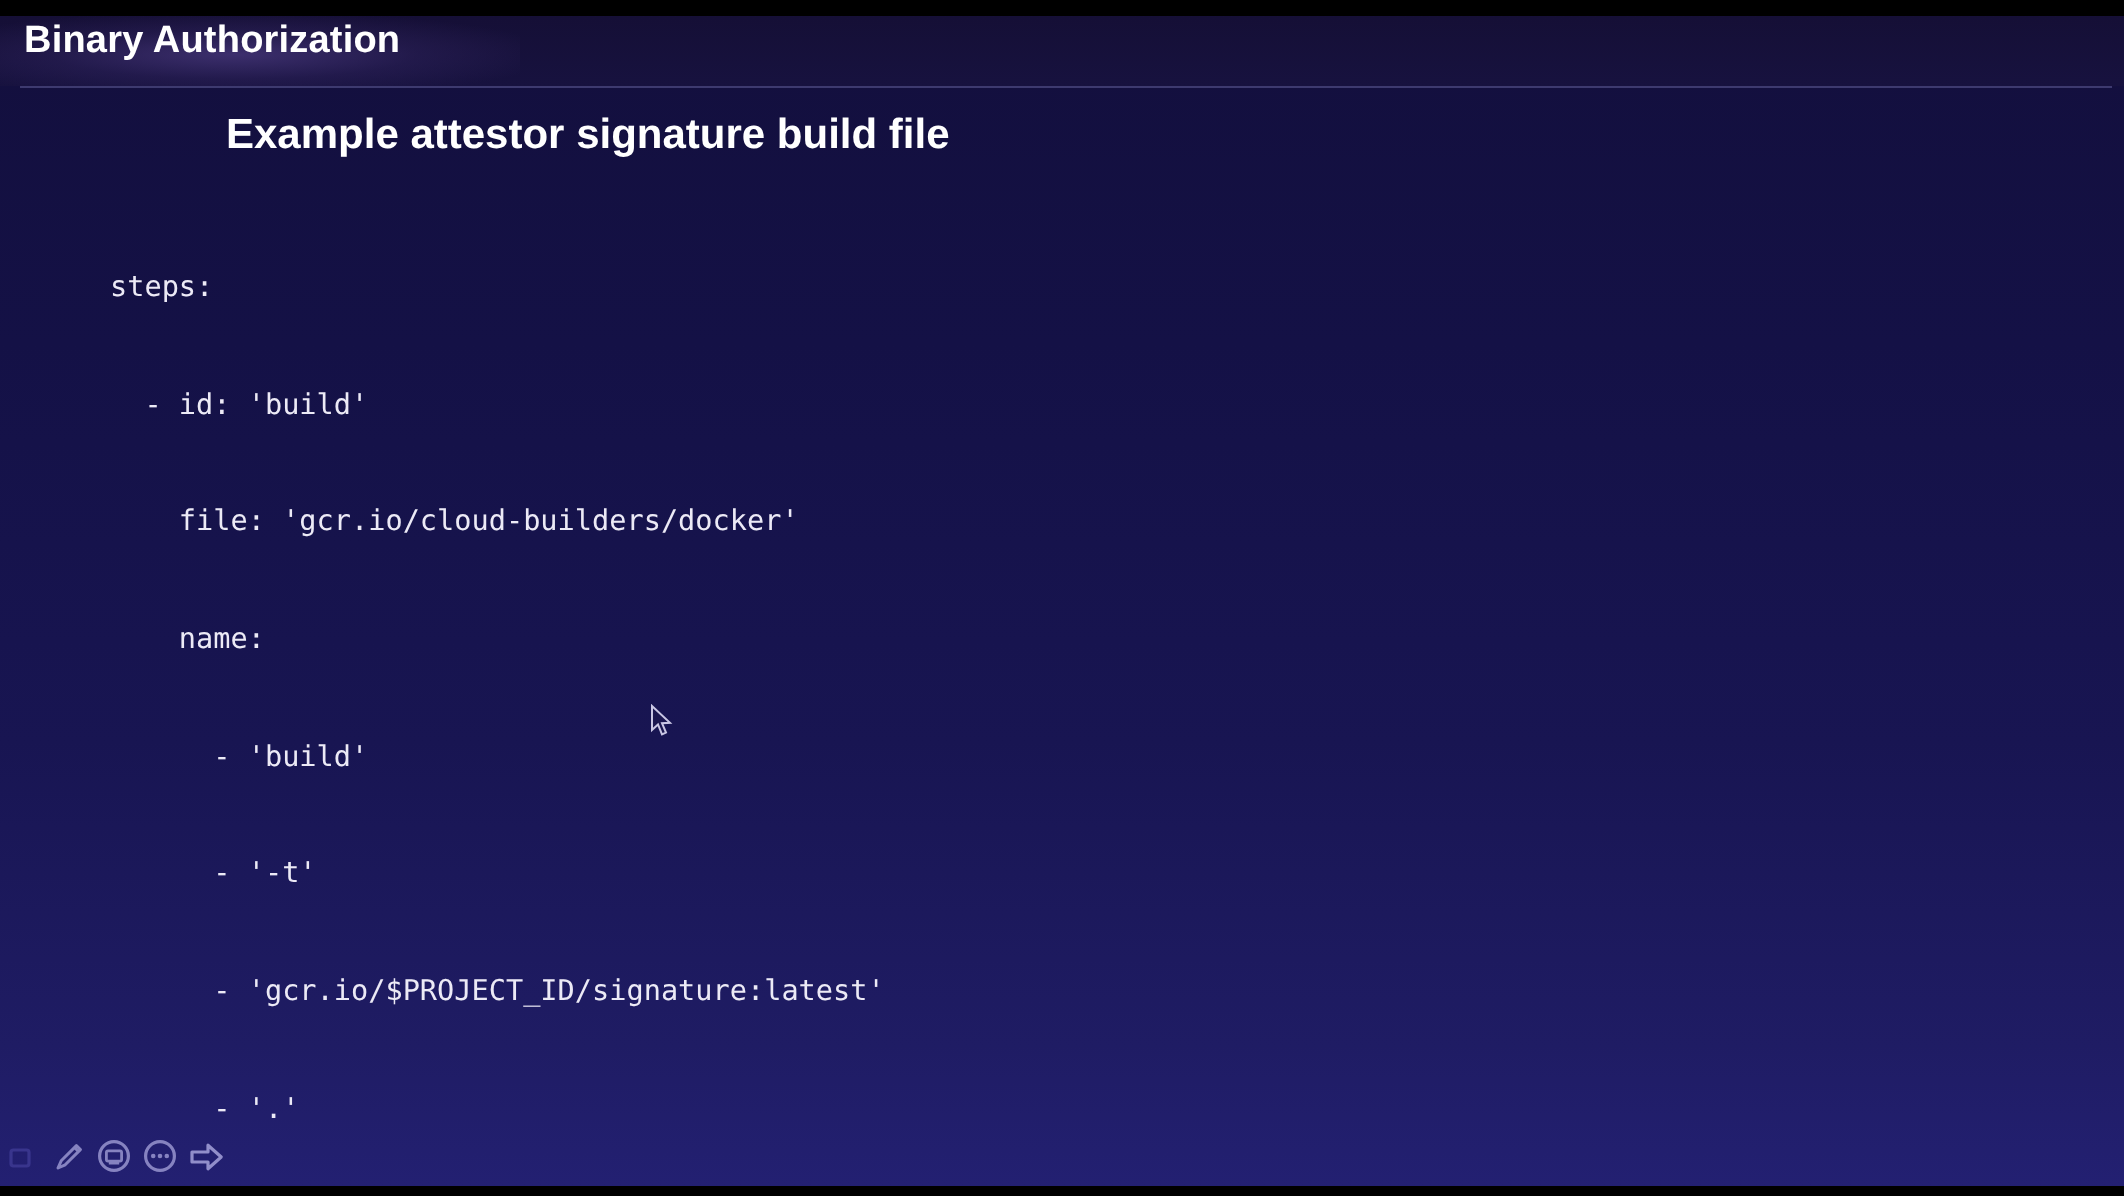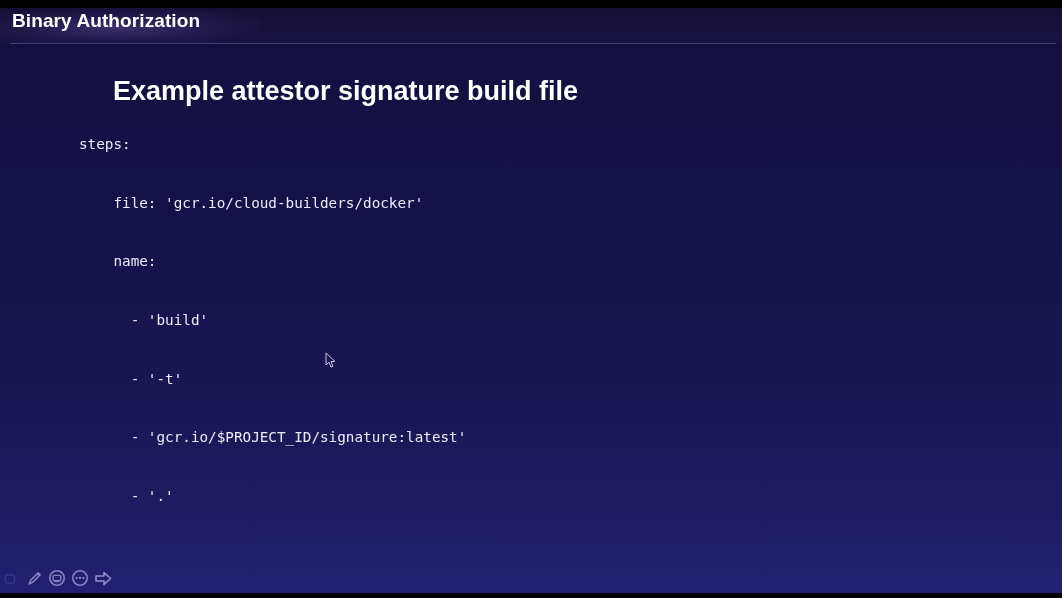--- a/index.html
+++ b/index.html
@@ -95,44 +95,42 @@
     width: 1046px;
     height: 1px;
     background: rgba(150,145,210,0.33);
   }
 
   
   .slide-title {
     position: absolute;
     left: 113px;
     top: 48px;
-    font-size: 27px;
+    font-size: 21px;
     font-weight: bold;
     color: #ffffff;
     white-space: nowrap;
-    margin-top: 20px;
   }
 
   
   .code-block {
     position: absolute;
     left: 55px;
     top: 88px;
     width: 985px;
     font-family: "DejaVu Sans Mono", "Liberation Mono", monospace;
     font-size: 14.3px;
     line-height: 19.55px;
     color: #eceaf6;
     white-space: pre;
     letter-spacing: 0px;
   }
   .code-line {
     height: 19.55px;
     white-space: pre;
-    margin-left: 24px;
   }
 
   
   .mouse-cursor {
     position: absolute;
     left: 325px;
     top: 344px;
     width: 12px;
     height: 17px;
     z-index: 25;
@@ -172,20 +170,21 @@
       <div class="header-glow"></div>
       <div class="header-title">Binary Authorization</div>
     </div>
 
     <div class="header-rule"></div>
 
     <div class="slide-title">Example attestor signature build file</div>
 
     <div class="code-block">
       <div class="code-line">steps:</div>
+      <div class="code-line">  - id: 'build'</div>
       <div class="code-line">    file: 'gcr.io/cloud-builders/docker'</div>
       <div class="code-line">    name:</div>
       <div class="code-line">      - 'build'</div>
       <div class="code-line">      - '-t'</div>
       <div class="code-line">      - 'gcr.io/$PROJECT_ID/signature:latest'</div>
       <div class="code-line">      - '.'</div>
       
       
       
       

